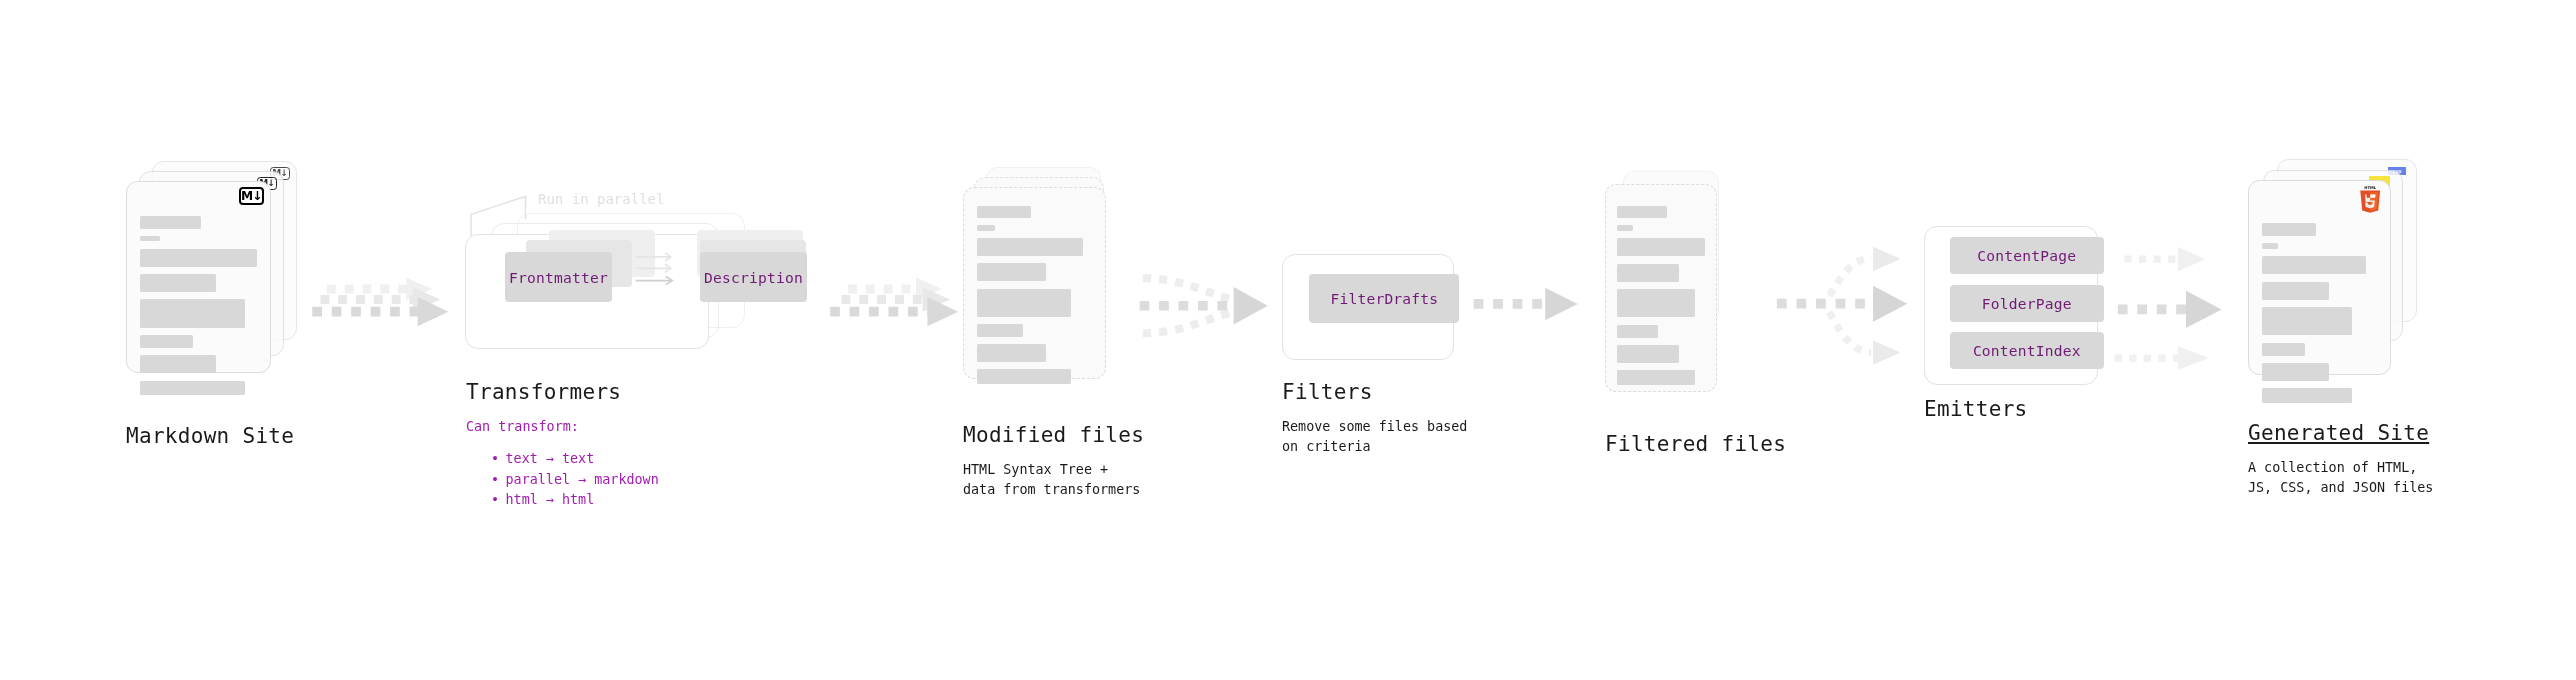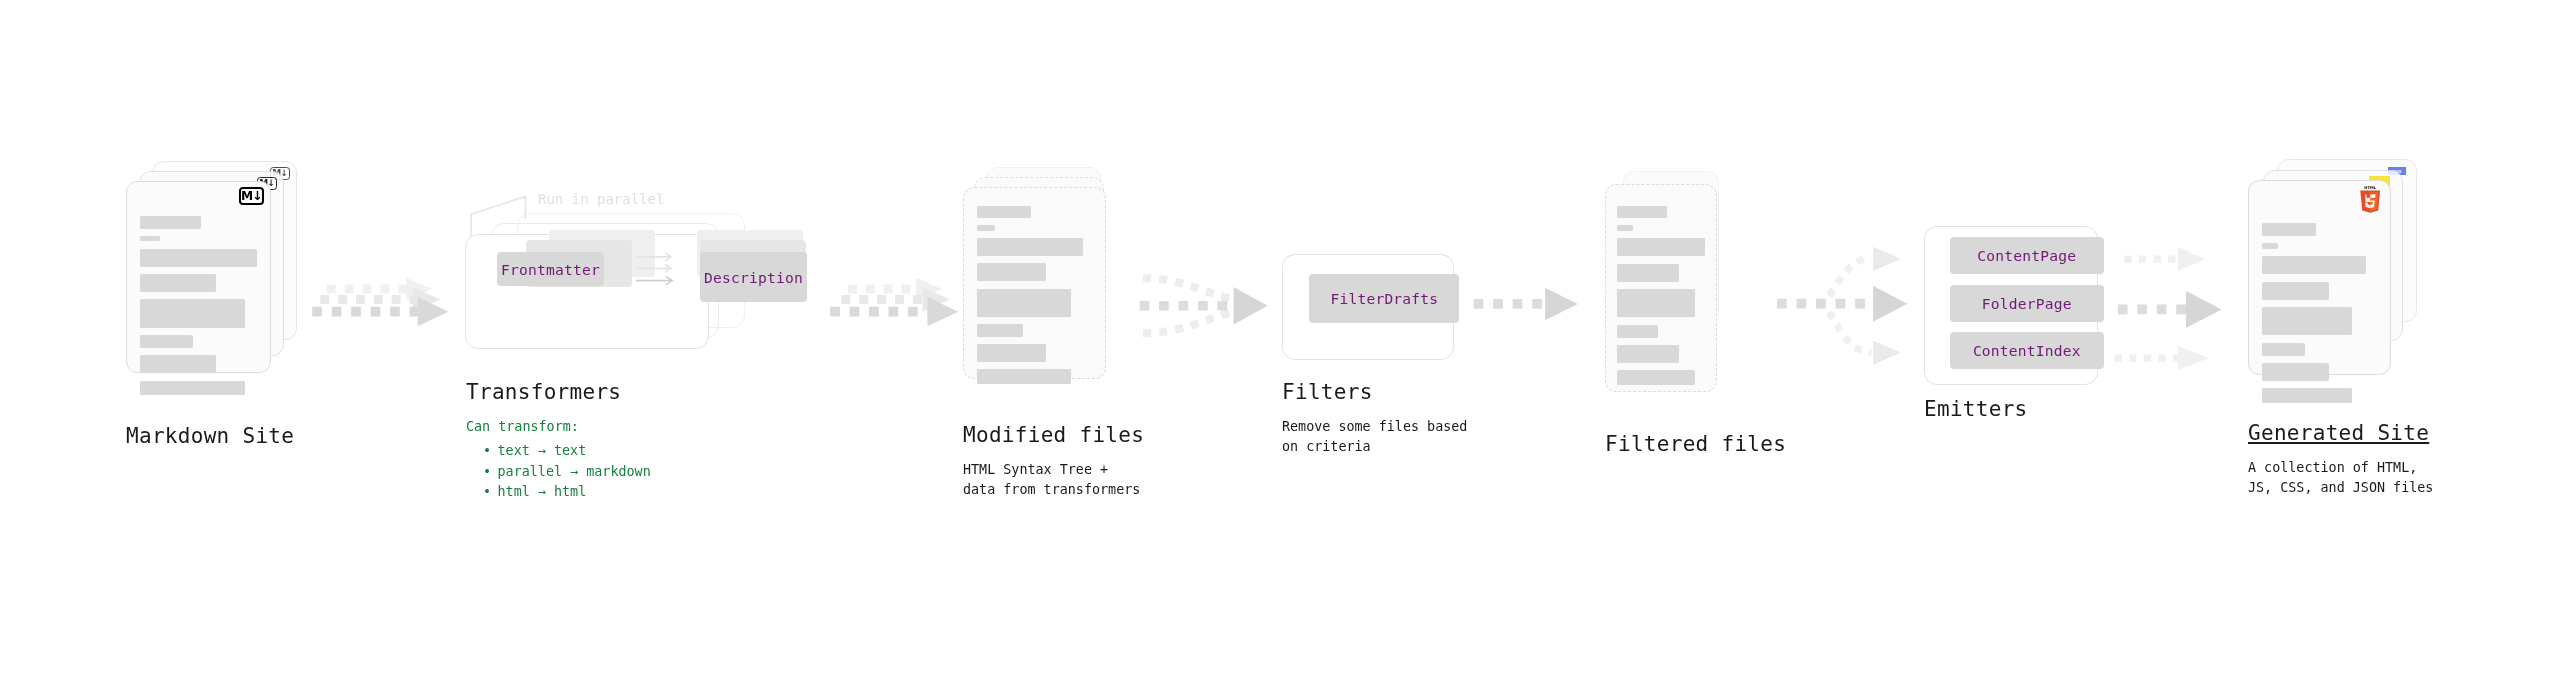--- a/index.html
+++ b/index.html
@@ -137,25 +137,25 @@
   }
   .ghost-label {
     position: absolute;
     font-size: 14px;
     color: #e0e0e0;
     white-space: nowrap;
   }
   .bullet-list {
     position: absolute;
     font-size: 13.4px;
-    color: #15803d;
+    color: #a21caf;
     line-height: 1.52;
   }
   .bullet-list ul {
-    margin: 4px; padding: 0 0 0 13px; list-style: none;
+    margin: 12px; padding: 0 0 0 13px; list-style: none;
   }
   .bullet-list li::before {
     content: "\2022";
     margin-right: 6.5px;
   }
 
   
   .arrow-svg { position: absolute; overflow: visible; }
 </style>
 </head>
@@ -227,21 +227,21 @@
         <polyline points="38,1 45,6 38,11"></polyline>
         <line x1="2" y1="20" x2="44" y2="20"></line>
         <polyline points="38,15 45,20 38,25"></polyline>
       </g>
       <g stroke="#cfcfcf" stroke-width="2" fill="none">
         <line x1="2" y1="35" x2="46" y2="35"></line>
         <polyline points="39,30 47,35 39,40"></polyline>
       </g>
     </svg>
 
-    <div class="chip" style="left:18px; top:59px; width:107px; height:34px;justify-content:center;">
+    <div class="chip" style="left:26px; top:59px; width:107px; height:50px;justify-content:center;">
         <span>Frontmatter</span>
       </div>
     <div class="chip" style="left:221px; top:59px; width:107px; height:50px;">
         <span>Description</span>
       </div>
   </div>
 
   <div class="title" style="left:466px; top:380px;">Transformers</div>
   <div class="bullet-list" style="left:466px; top:417px;">
     <div>Can transform:</div>

